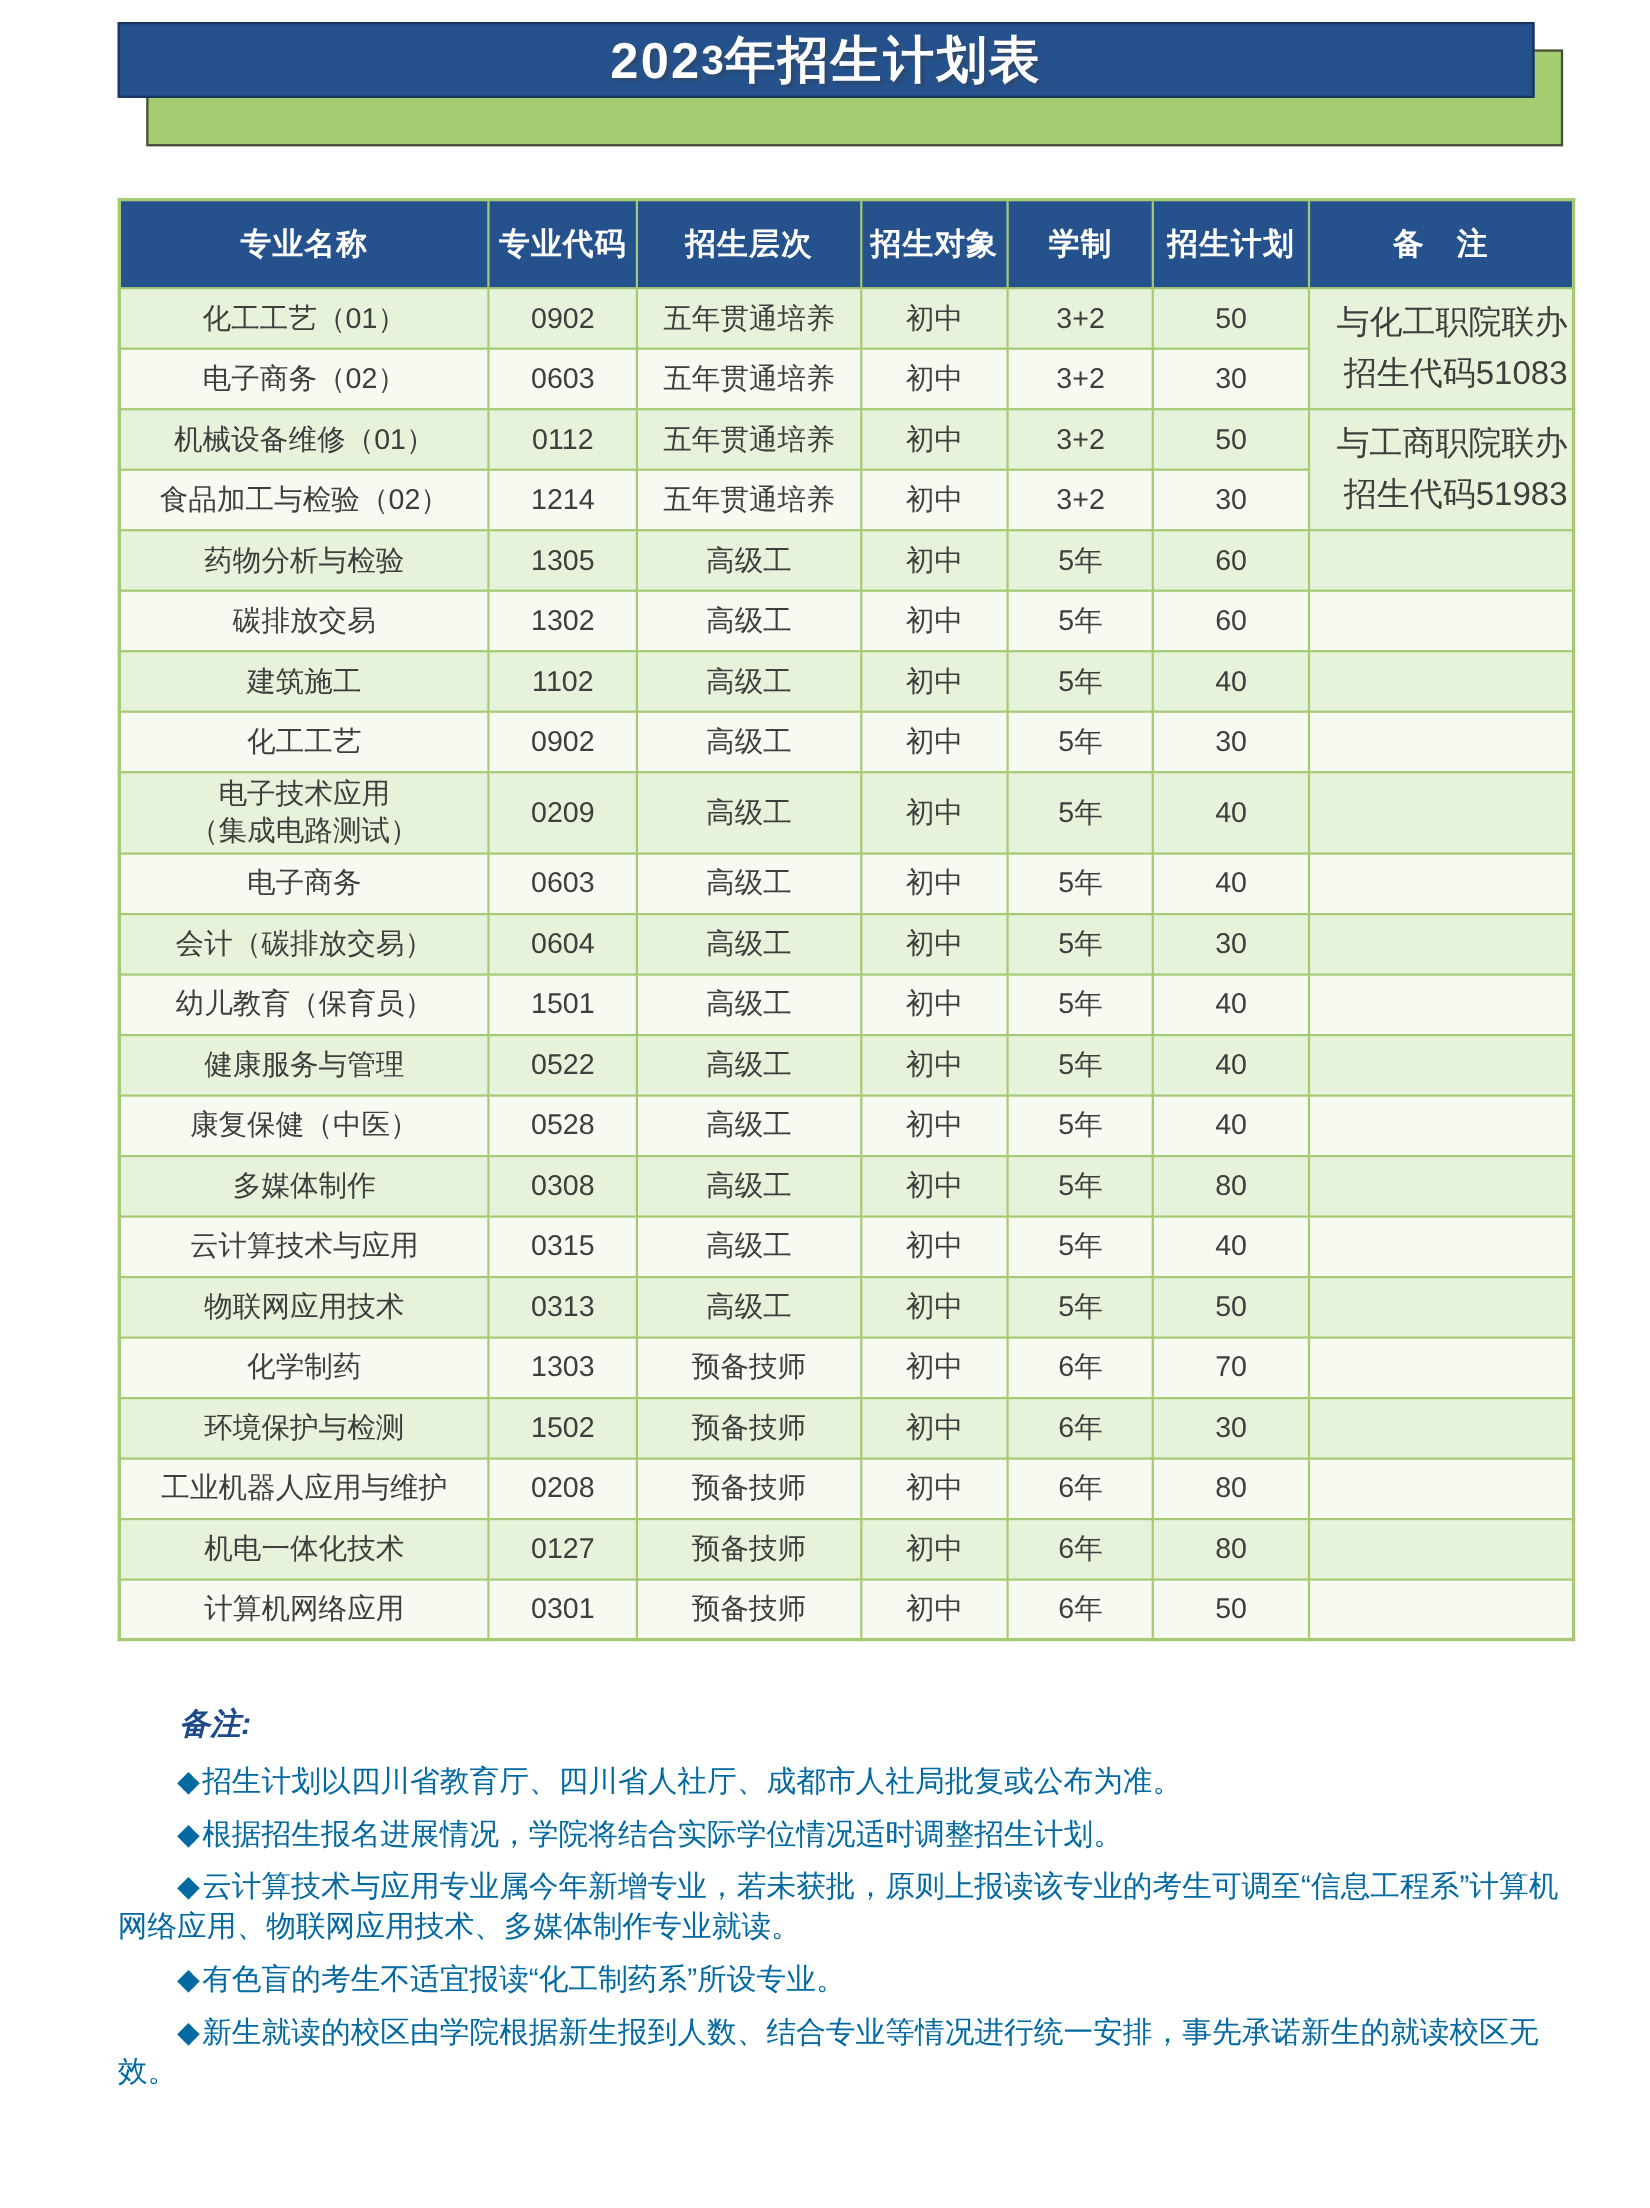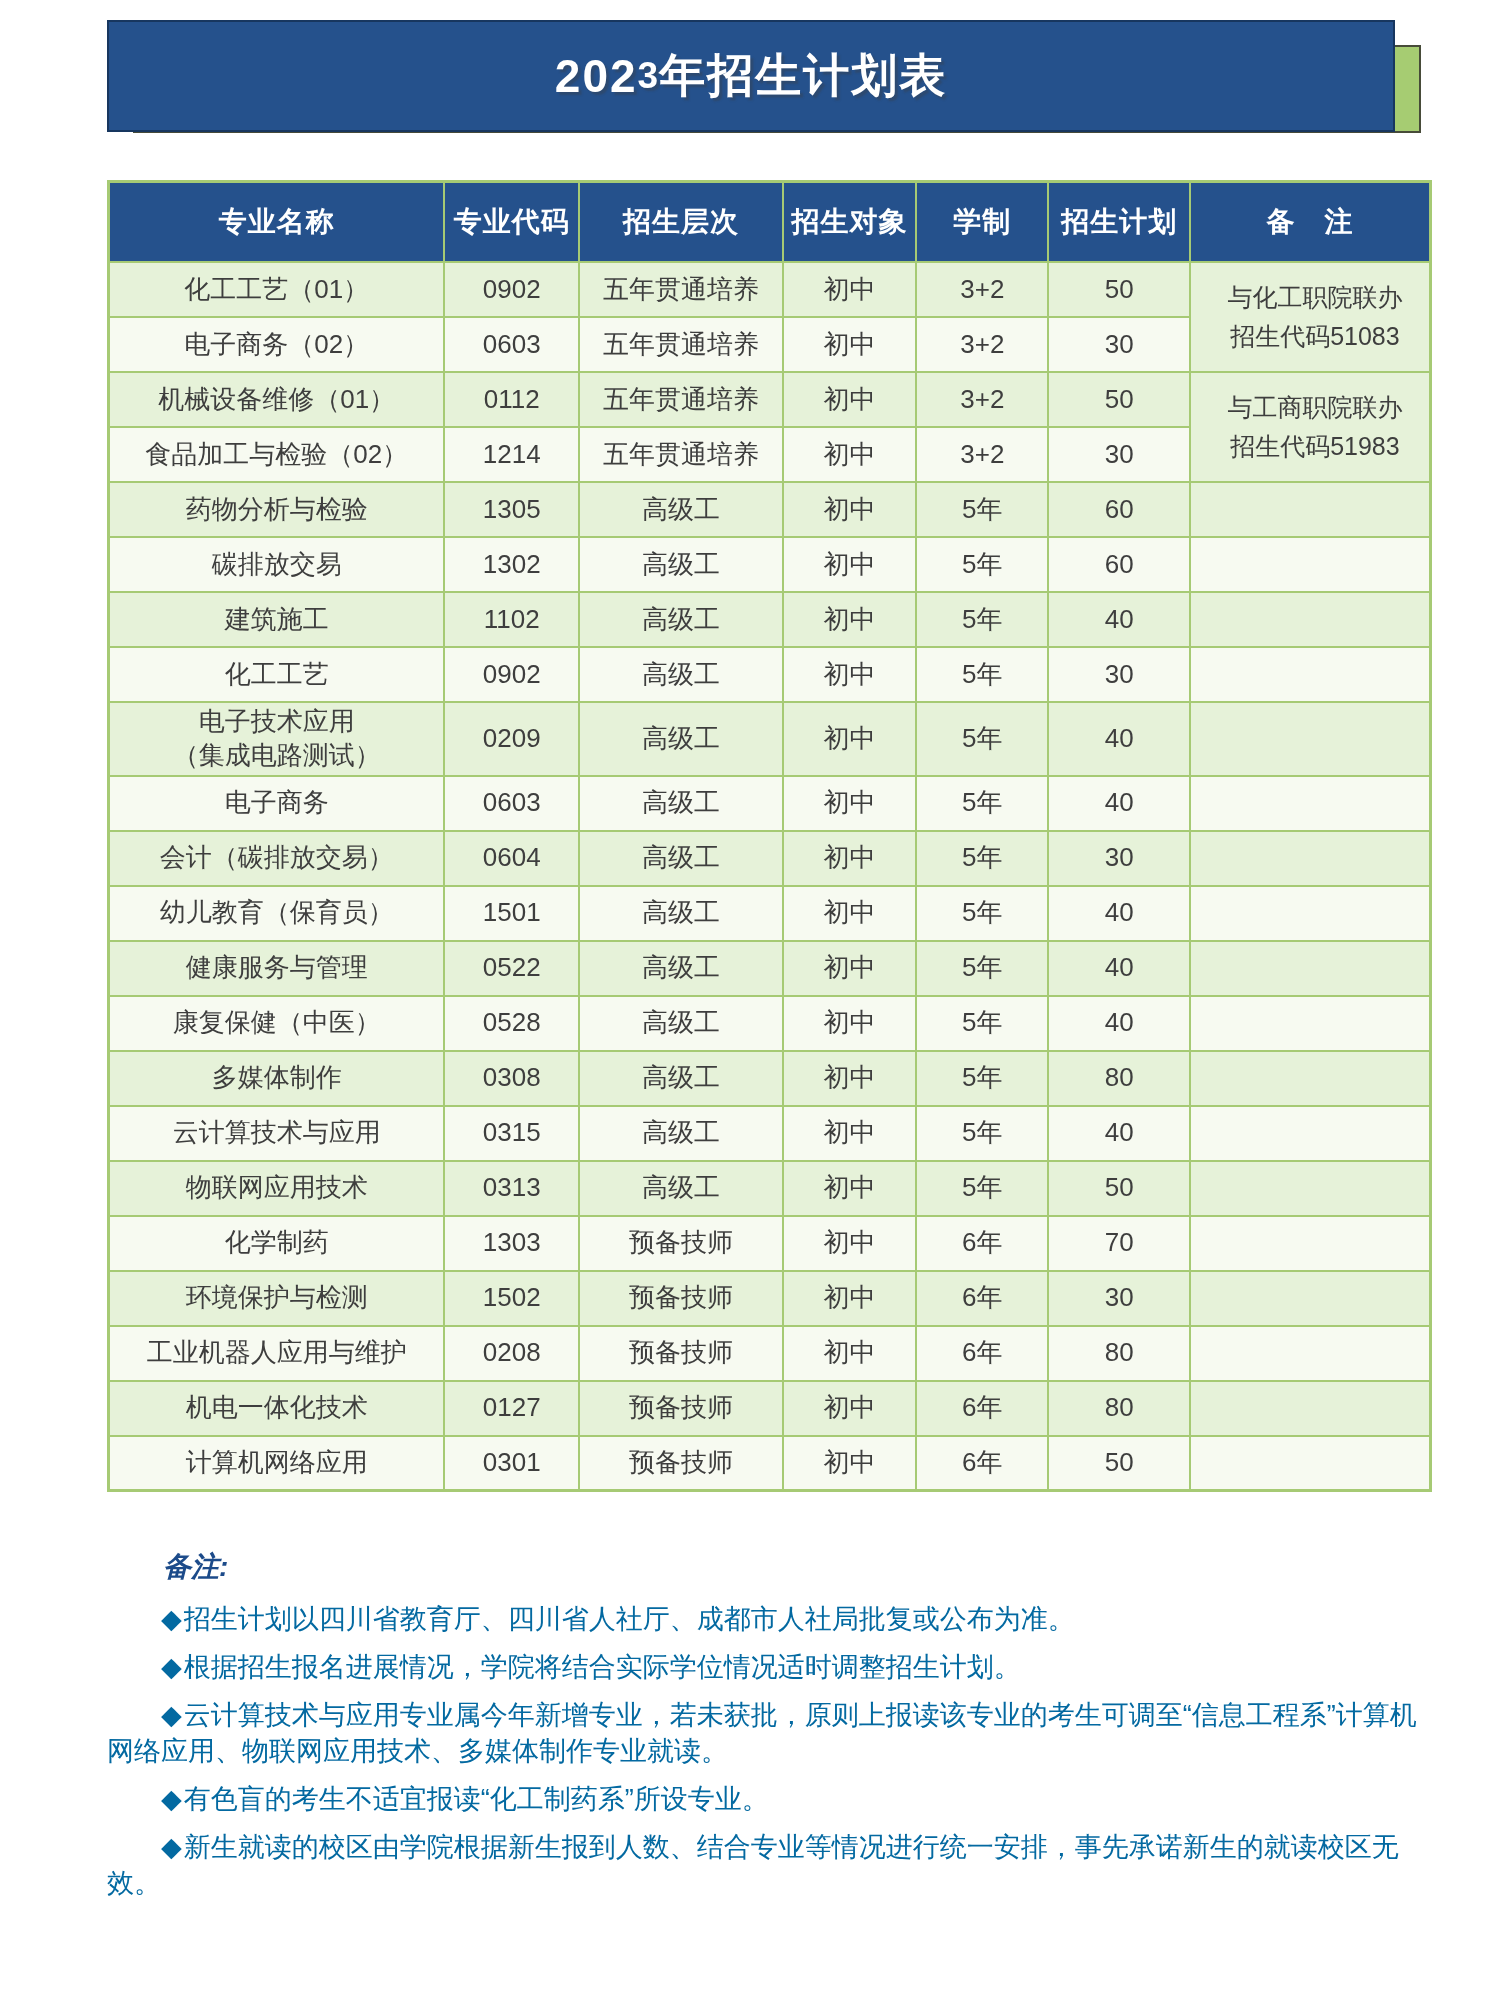--- a/index.html
+++ b/index.html
@@ -10,21 +10,21 @@
     font-family:"Liberation Sans","DejaVu Sans",sans-serif;
     overflow:hidden;
   }
   
   .banner-wrap{position:relative;margin:20px 0 0 107px;width:1288px;height:113px;}
   .banner-shadow{
     position:absolute;left:26px;top:25px;width:1288px;height:88px;
     background:#a6cc72;border:2px solid #474b39;box-sizing:border-box;
   }
   .banner{
-    position:absolute;left:0;top:0;width:1288px;height:112px;
+    position:absolute;left:0;top:0;width:1288px;height:69px;
     background:#25518c;border:2px solid #17365f;box-sizing:border-box;
     display:flex;align-items:center;justify-content:center;
   }
   .banner .t1{font-size:46px;font-weight:bold;color:#ffffff;letter-spacing:2px;
     text-shadow:3px 3px 2px rgba(60,60,60,0.35);}
   .banner .t2{font-size:37px;font-weight:bold;color:#ffffff;letter-spacing:1px;
     text-shadow:3px 3px 2px rgba(60,60,60,0.35);}
   
   .enroll-table{
     margin:47px 0 0 107px;
@@ -42,21 +42,21 @@
     background:#25518c;color:#ffffff;
     font-size:28px;font-weight:bold;height:76px;letter-spacing:1px;
   }
   .enroll-table td{
     font-size:26px;color:#3e3e3e;height:55px;line-height:1.3;
     padding:2px 4px;box-sizing:border-box;
   }
   .row-green td{background:#e6f2d9;}
   .row-white td{background:#f7faf1;}
   .enroll-table td.cell-remark{
-    text-align:center;padding-left:14px;font-size:25px;line-height:1.55;
+    text-align:right;padding-left:14px;font-size:30px;line-height:1.55;
   }
   .enroll-table td.remark-merged{background:#e6f2d9;}
   
   .notes{margin:56px 68px 0 107px;}
   .notes-heading{
     color:#1c4b8a;font-weight:bold;font-size:28px;
     text-indent:2em;margin:0 0 16px 0;font-style:italic;
   }
   .note-item{
     font-size:27px;color:#0369a1;line-height:1.33;

